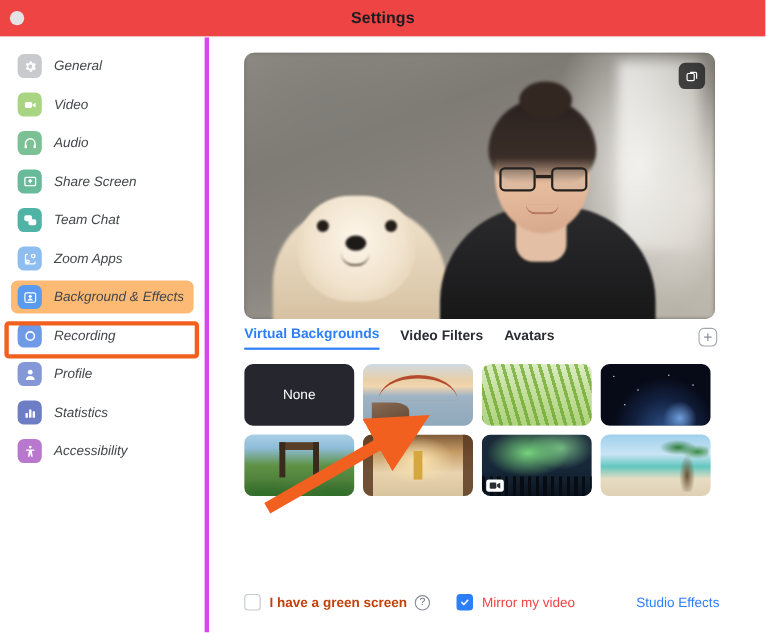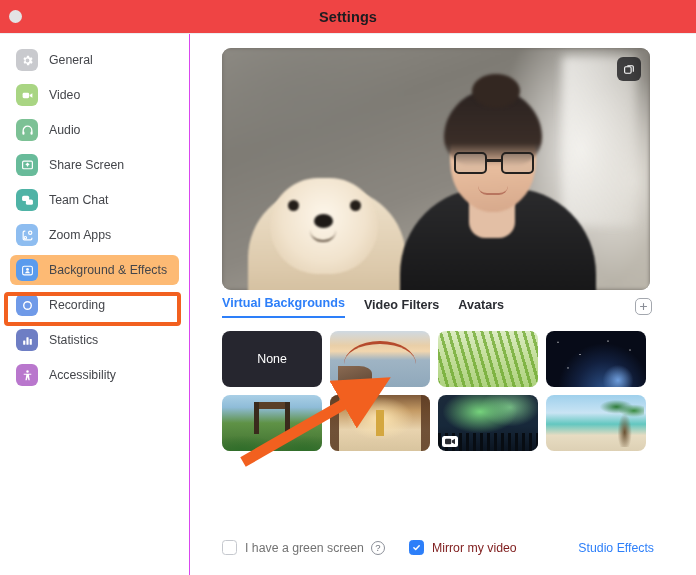--- a/index.html
+++ b/index.html
@@ -39,23 +39,24 @@
     display: flex;
     height: 542px;
     border-top: 1px solid #eceef1;
   }
 
   
   .sidebar {
     width: 190px;
     flex: 0 0 190px;
     background: #ffffff;
-    border-right: 1px solid #d946ef;
+    border-right: 4px solid #d946ef;
     padding-top: 11px;
     position: relative;
+    font-style: italic;
   }
   .nav-item {
     display: flex;
     align-items: center;
     height: 30px;
     margin: 0 10px 5px 10px;
     padding-left: 6px;
     border-radius: 6px;
     cursor: default;
   }
@@ -472,24 +473,24 @@
   .cb.checked {
     background: #2d7ff9;
     border-color: #2d7ff9;
     display: flex;
     align-items: center;
     justify-content: center;
   }
   .cb-label {
     margin-left: 8px;
     font-size: 12.3px;
-    color: #7f1d1d;
+    color: #ef4444;
     white-space: nowrap;
   }
-  .cb-label.disabled { color: #737373; }
+  .cb-label.disabled { color: #c2410c; font-weight: bold; }
   .help-ic {
     margin-left: 7px;
     width: 14px; height: 14px;
     border: 1.2px solid #8b8f98;
     border-radius: 50%;
     font-size: 9.5px;
     color: #6d717a;
     display: flex;
     align-items: center;
     justify-content: center;
@@ -591,20 +592,29 @@
 
     <div class="nav-item">
       <span class="nav-ico" style="background:#6f9ae8">
         <svg width="13" height="13" viewBox="0 0 24 24" fill="none" stroke="#fff" stroke-width="2.6">
             <circle cx="12" cy="12" r="7"></circle>
           </svg>
       </span>
       <span class="nav-label">Recording</span>
     </div>
 
+    <div class="nav-item">
+      <span class="nav-ico" style="background:#8497d6">
+        <svg width="13" height="13" viewBox="0 0 24 24" fill="#fff">
+            <circle cx="12" cy="8" r="4"></circle>
+            <path d="M4.5 21c0-4.2 3.4-6.6 7.5-6.6s7.5 2.4 7.5 6.6z"></path>
+          </svg>
+      </span>
+      <span class="nav-label">Profile</span>
+    </div>
 
     <div class="nav-item">
       <span class="nav-ico" style="background:#6e7ec4">
         <svg width="13" height="13" viewBox="0 0 24 24" fill="#fff">
             <rect x="4" y="12" width="4" height="8" rx="1"></rect>
             <rect x="10" y="6" width="4" height="14" rx="1"></rect>
             <rect x="16" y="9" width="4" height="11" rx="1"></rect>
           </svg>
       </span>
       <span class="nav-label">Statistics</span>

